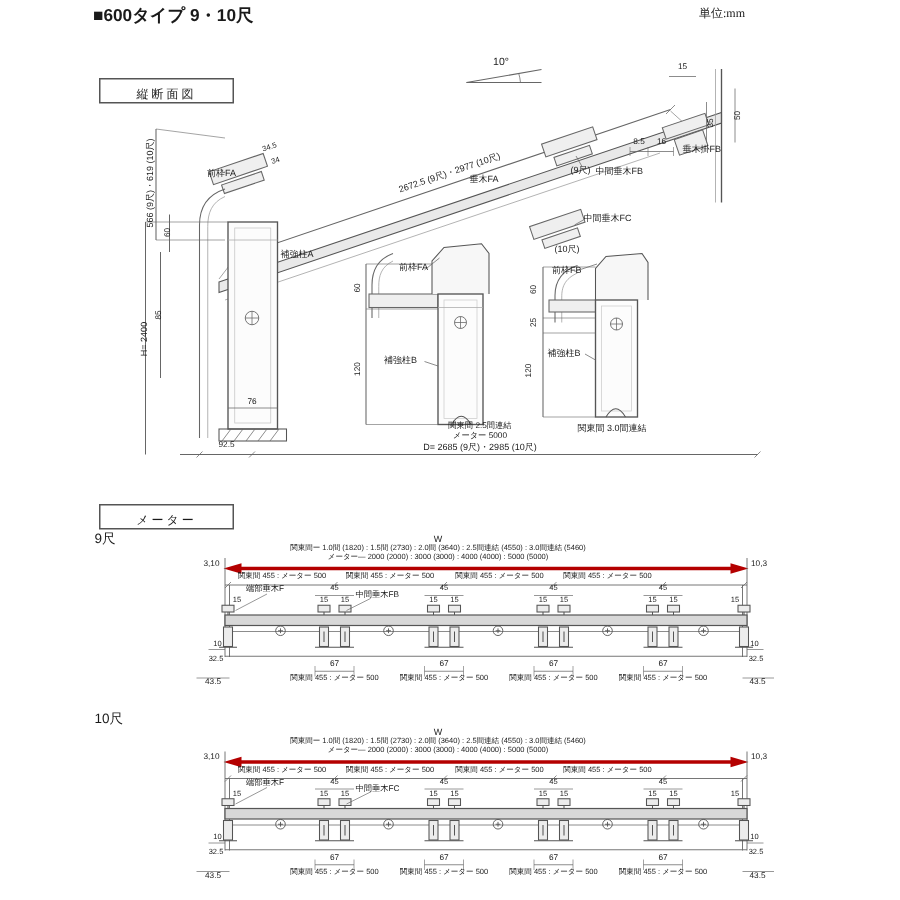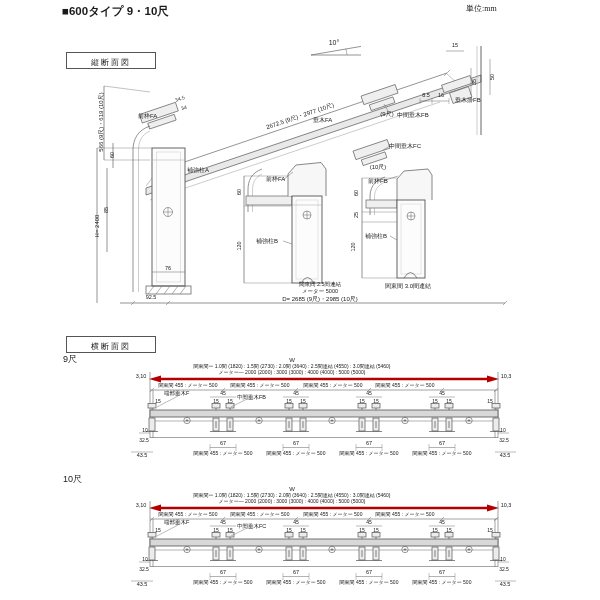--- a/index.html
+++ b/index.html
@@ -216,21 +216,21 @@
 <span class="tx s55 c" style="left:320px;top:292px">メーター 5000</span>
 <span class="tx s6 c" style="left:320px;top:299px">D= 2685 (9尺)・2985 (10尺)</span>
 <span class="tx s6" style="left:368px;top:178px">前枠FB</span>
 <span class="tx s55 v" style="left:357px;top:193px">60</span>
 <span class="tx s55 v" style="left:357px;top:215px">25</span>
 <span class="tx s55 v" style="left:354px;top:247px">120</span>
 <span class="tx s6" style="left:365px;top:233px">補強柱B</span>
 <span class="tx s6 c" style="left:408px;top:286px">関東間 3.0間連結</span>
 
 <div class="secbox" style="left:66px;top:336px">
-  <span>横断面図</span>
+  <span>メーター</span>
 </div>
 
 <span class="tx s9b" style="left:63px;top:355px">9尺</span>
 <span class="tx s6 c" style="left:292px;top:360px">W</span>
 <span class="tx s5 c" style="left:292px;top:366px">関東間ー 1.0間 (1820) : 1.5間 (2730) : 2.0間 (3640) : 2.5間連結 (4550) : 3.0間連結 (5460)</span>
 <span class="tx s5 c" style="left:292px;top:372px">メーター— 2000 (2000) : 3000 (3000) : 4000 (4000) : 5000 (5000)</span>
 <span class="tx s55 c" style="left:141px;top:377px">3,10</span>
 <span class="tx s55 c" style="left:506px;top:377px">10,3</span>
 <span class="tx s5 c" style="left:188px;top:385px">関東間 455 : メーター 500</span>
 <span class="tx s5 c" style="left:260px;top:385px">関東間 455 : メーター 500</span>

